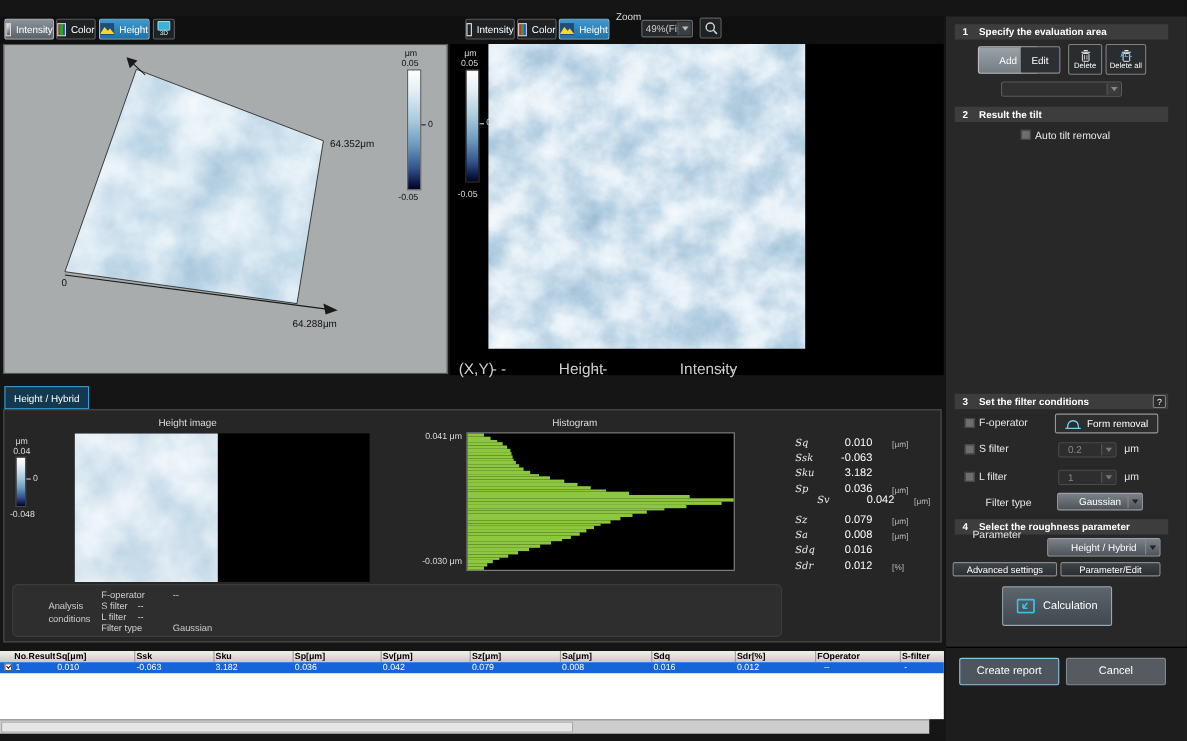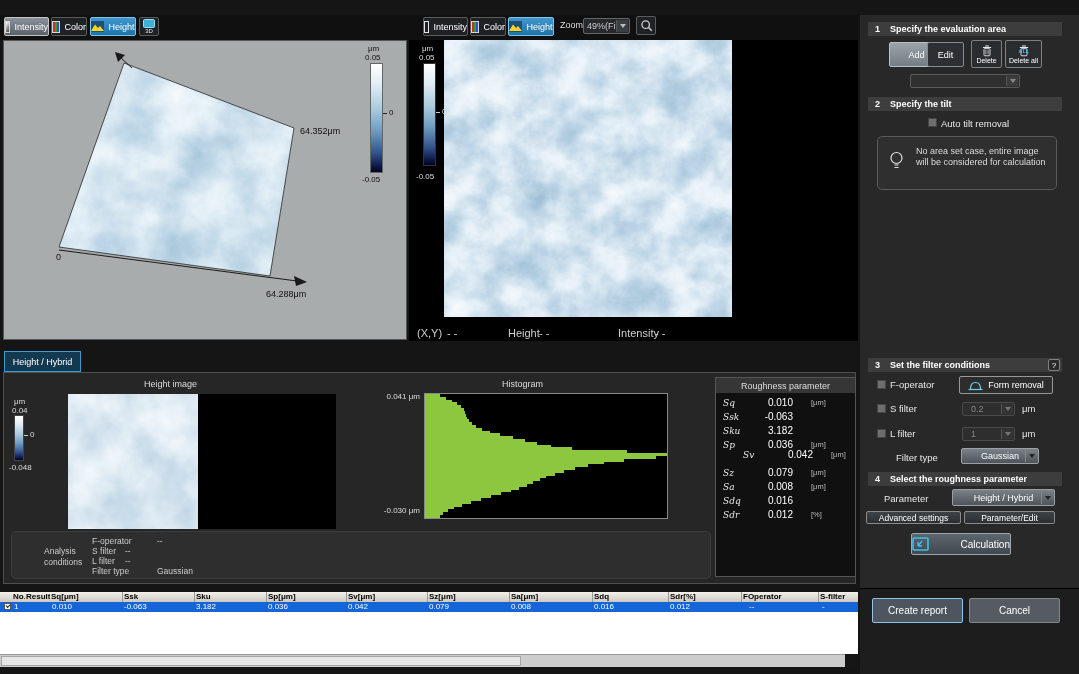--- a/index.html
+++ b/index.html
@@ -27,21 +27,21 @@
   .sec-head .num{margin:0 10px 0 7px;}
   .cb{position:absolute;width:9px;height:9px;background:#6e6e6e;border:1px solid #444;box-sizing:border-box;}
   .sbtn{position:absolute;display:flex;align-items:center;justify-content:center;color:#fff;font-size:9px;border-radius:2px;box-sizing:border-box;}
   .dd{position:absolute;box-sizing:border-box;display:flex;align-items:center;font-size:9px;border-radius:2px;}
   .dd .arrbox{position:absolute;right:1px;top:1px;bottom:1px;width:11px;display:flex;align-items:center;justify-content:center;background:#3a3f44;border-left:1px solid #555;}
   .arr{width:0;height:0;border-left:3px solid transparent;border-right:3px solid transparent;border-top:4px solid #bbb;}
   
   #tabhh{position:absolute;left:4px;top:351px;width:77px;height:21px;background:#12394f;border:1px solid #3e9ad0;box-sizing:border-box;color:#fff;display:flex;align-items:center;justify-content:center;font-size:9px;}
   #apanel{position:absolute;left:3px;top:372px;width:853px;height:212px;background:#262626;border:1px solid #4f4f4f;box-sizing:border-box;}
   .ptitle{position:absolute;font-size:9px;color:#ddd;}
-  .rrow{position:absolute;left:713px;display:flex;align-items:center;width:138px;}
+  .rrow{position:absolute;left:713px;display:flex;align-items:flex-end;width:138px;}
   .rname{flex:0 0 30px;padding-left:6px;font-family:"DejaVu Serif",serif;font-style:italic;font-size:9px;color:#e8e8e8;}
   .rval{flex:0 0 40px;text-align:right;font-size:10px;color:#fff;}
   .runit{margin-left:18px;font-size:7.5px;color:#bbb;}
   
   #rtable{position:absolute;left:0;top:592px;width:858px;background:#fff;}
   .tgrid{display:grid;grid-template-columns:12px 13px 25px 72px 72px 72px 80px 81px 82px 83px 76px 73px 77px 1fr;width:858px;box-sizing:border-box;}
   .thead{background:linear-gradient(#f2f1ea,#ccc9c1);height:10px;color:#000;font-size:8px;font-weight:bold;}
   .thead div{overflow:hidden;white-space:nowrap;line-height:10px;padding-left:1px;}
   .thead div.sep{border-left:1px solid #9a9a9a;}
   .trow{background:#1565d8;height:10px;color:#fff;font-size:8px;}
@@ -121,21 +121,21 @@
     <span class="icon-sq" style="background:linear-gradient(90deg,#d42a2a 0 33%,#2aa32a 33% 66%,#2a50d4 66% 100%);"></span>
     <span>Color</span>
   </div>
   <div class="tbtn sel" style="left:508px;top:17px;width:46px;height:19px;">
     <svg width="13" height="11" viewBox="0 0 13 11">
         <rect width="13" height="11" fill="#1d4f7a"></rect>
         <path d="M0 10 L4 3.5 L7 7 L9 5 L13 10 Z" fill="#ffd428"></path>
       </svg>
     <span>Height</span>
   </div>
-  <span class="abs" style="left:560px;top:20px;color:#ddd;">Zoom</span>
+  <span class="abs" style="left:560px;top:10px;color:#ddd;">Zoom</span>
   <div class="dd" style="left:583px;top:18px;width:47px;height:16px;background:#26292c;border:1px solid #666;color:#ccc;">
     <span style="padding-left:3px;">49%(Fit)</span>
     <span class="arrbox">
         <span class="arr"></span>
       </span>
   </div>
   <div class="tbtn dark" style="left:636px;top:16px;width:20px;height:19px;">
     <svg width="13" height="13" viewBox="0 0 16 16">
         <circle cx="7" cy="7" r="4.6" fill="none" stroke="#d0d0d0" stroke-width="1.6"></circle>
         <line x1="10.5" y1="10.5" x2="14.5" y2="14.5" stroke="#d0d0d0" stroke-width="1.8"></line>
@@ -175,21 +175,21 @@
     <div class="cbar" style="left:14px;top:23px;width:13px;height:103px;border-color:#333;"></div>
     <div class="abs" style="left:27px;top:72px;width:4px;height:1px;background:#ccc;"></div>
     <span class="cbl" style="left:33px;top:67px;color:#ddd;">0</span>
     <span class="cbl" style="left:7px;top:132px;color:#ddd;">-0.05</span>
     <div class="abs" style="left:35px;top:0;width:288px;height:277px;">
       <svg width="288" height="277">
           <rect width="288" height="277" filter="url(#surfB)"></rect>
         </svg>
     </div>
 
-    <div class="abs" style="left:0;top:284px;width:449px;height:17px;color:#cfcfcf;font-size:11px;">
+    <div class="abs" style="left:0;top:284px;width:449px;height:17px;color:#cfcfcf;font-size:14px;">
       <span class="abs" style="left:8px;top:3px;">(X,Y)</span>
       <span class="abs" style="left:38px;top:3px;">-  -</span>
       <span class="abs" style="left:99px;top:3px;">Height</span>
       <span class="abs" style="left:130px;top:3px;">-  -</span>
       <span class="abs" style="left:209px;top:3px;">Intensity</span>
       <span class="abs" style="left:246px;top:3px;">-  -</span>
     </div>
   </div>
 
   <div id="sidebar">
@@ -225,31 +225,24 @@
       <span>Delete all</span>
     </div>
     <div class="dd" style="left:50px;top:59px;width:110px;height:14px;background:#303030;border:1px solid #5a5a5a;">
       <span class="arrbox" style="background:#3c3c3c;">
           <span class="arr" style="border-top-color:#888;"></span>
         </span>
     </div>
 
     <div class="sec-head" style="top:82px;">
       <span class="num">2</span>
-      <span>Specify the tilt</span>
+      <span>Result the tilt</span>
     </div>
     <div class="cb" style="left:68px;top:103px;"></div>
     <span class="abs" style="left:81px;top:103px;color:#e8e8e8;font-size:9.5px;">Auto tilt removal</span>
-    <div class="abs" style="left:17px;top:121px;width:178px;height:52px;background:#2f2f2f;border:1px solid #5a5a5a;border-radius:5px;">
-      <svg width="15" height="22" viewBox="0 0 15 22" style="position:absolute;left:11px;top:13px;">
-        <circle cx="7.5" cy="8" r="5.5" fill="none" stroke="#e0e0e0" stroke-width="1.2"></circle>
-        <path d="M5.5 15 h4 M5.5 17.5 h4" stroke="#e0e0e0" stroke-width="1.2" fill="none"></path>
-      </svg>
-      <div class="abs" style="left:38px;top:9px;width:132px;color:#dcdcdc;font-size:9px;line-height:11px;">No area set case, entire image will be considered for calculation</div>
-    </div>
 
     <div class="sec-head" style="top:343px;">
       <span class="num">3</span>
       <span>Set the filter conditions</span>
     </div>
     <div class="sbtn" style="left:188px;top:344px;width:12px;height:12px;background:#2a2a2a;border:1px solid #808080;font-size:8px;">
       <span>?</span>
     </div>
     <div class="cb" style="left:17px;top:365px;"></div>
     <span class="abs" style="left:30px;top:364px;color:#e8e8e8;font-size:9.5px;">F-operator</span>
@@ -283,35 +276,35 @@
       <span style="flex:1;text-align:center;">Gaussian</span>
       <span class="arrbox" style="background:transparent;border-left:1px solid #888;">
           <span class="arr" style="border-top-color:#222;"></span>
         </span>
     </div>
 
     <div class="sec-head" style="top:457px;">
       <span class="num">4</span>
       <span>Select the roughness parameter</span>
     </div>
-    <span class="abs" style="left:24px;top:478px;color:#e8e8e8;font-size:9.5px;">Parameter</span>
+    <span class="abs" style="left:24px;top:466px;color:#e8e8e8;font-size:9.5px;">Parameter</span>
     <div class="dd" style="left:92px;top:474px;width:103px;height:17px;background:linear-gradient(#7a8188,#4e545a);border:1px solid #9aa0a6;color:#fff;">
       <span style="flex:1;text-align:center;">Height / Hybrid</span>
       <span class="arrbox" style="background:transparent;border-left:1px solid #888;">
           <span class="arr" style="border-top-color:#222;"></span>
         </span>
     </div>
     <div class="sbtn" style="left:6px;top:496px;width:95px;height:13px;background:linear-gradient(#3e4348,#2b2f33);border:1px solid #8a8a8a;font-size:8.5px;">
       <span>Advanced settings</span>
     </div>
     <div class="sbtn" style="left:104px;top:496px;width:91px;height:13px;background:linear-gradient(#3e4348,#2b2f33);border:1px solid #8a8a8a;font-size:8.5px;">
       <span>Parameter/Edit</span>
     </div>
 
-    <div class="sbtn" style="left:51px;top:518px;width:100px;height:22px;background:linear-gradient(#5d656d,#41484f);border:1px solid #9aa6b0;font-size:10px;gap:7px;justify-content:space-between;">
+    <div class="sbtn" style="left:51px;top:518px;width:100px;height:36px;background:linear-gradient(#5d656d,#41484f);border:1px solid #9aa6b0;font-size:10px;gap:7px;">
       <svg width="17" height="14" viewBox="0 0 17 14">
           <rect x="1" y="1" width="15" height="12" rx="1" fill="none" stroke="#38c2e8" stroke-width="1.6"></rect>
           <path d="M10 4 L6 9 M6 9 h4 M6 9 v-4" stroke="#38c2e8" stroke-width="1.4" fill="none"></path>
         </svg>
       <span>Calculation</span>
     </div>
 
     <div class="abs" style="left:0;top:573px;width:219px;height:86px;background:#1d1d1d;border-top:1px solid #000;"></div>
     <div class="sbtn" style="left:12px;top:583px;width:91px;height:25px;background:#4d565e;border:1px solid #8fc3e8;font-size:10px;">
       <span>Create report</span>
@@ -384,25 +377,20 @@
           <div class="hbar" style="height: 2.27273%; width: 18.8807%; background: rgb(141, 198, 63);"></div>
           <div class="hbar" style="height: 2.27273%; width: 15.3359%; background: rgb(141, 198, 63);"></div>
           <div class="hbar" style="height: 2.27273%; width: 12.1733%; background: rgb(141, 198, 63);"></div>
           <div class="hbar" style="height: 2.27273%; width: 9.51004%; background: rgb(141, 198, 63);"></div>
           <div class="hbar" style="height: 2.27273%; width: 7.37488%; background: rgb(141, 198, 63);"></div>
           <div class="hbar" style="height: 2.27273%; width: 6.20338%; background: rgb(141, 198, 63);"></div>
         </div>
     </div>
     <span class="cbl" style="left:376px;top:133px;width:40px;text-align:right;color:#ddd;">-0.030 μm</span>
 
-    <div class="abs" style="left:711px;top:4px;width:141px;height:200px;background:#101010;border:1px solid #555;box-sizing:border-box;">
-      <div style="height:15px;background:#363636;display:flex;align-items:center;justify-content:center;">
-        <span style="font-size:9px;color:#ddd;">Roughness parameter</span>
-      </div>
-    </div>
     <div class="rrow" style="top:24px;">
         <span class="rname">Sq</span>
         <span class="rval">0.010</span>
         <span class="runit">[μm]</span>
       </div>
     <div class="rrow" style="top:38px;">
         <span class="rname">Ssk</span>
         <span class="rval">-0.063</span>
         <span class="runit"></span>
       </div>

